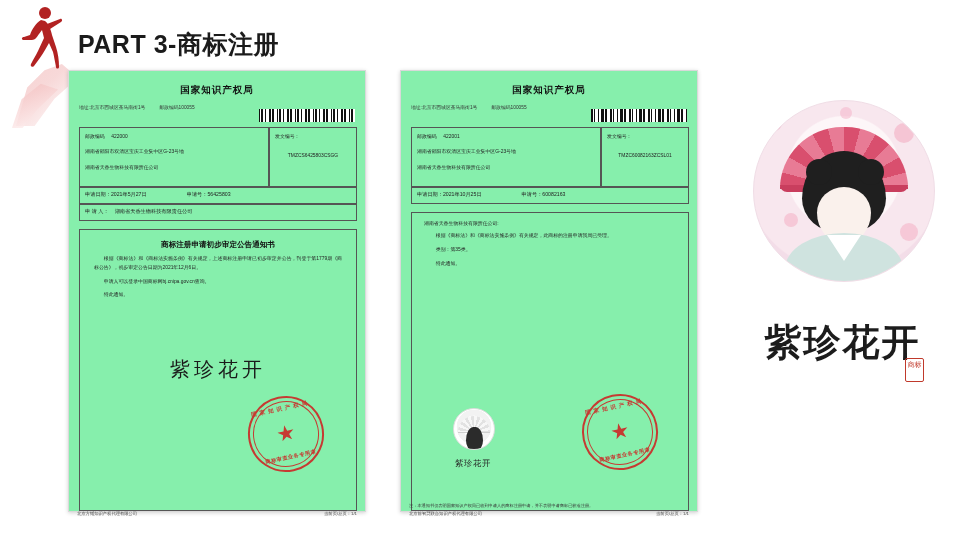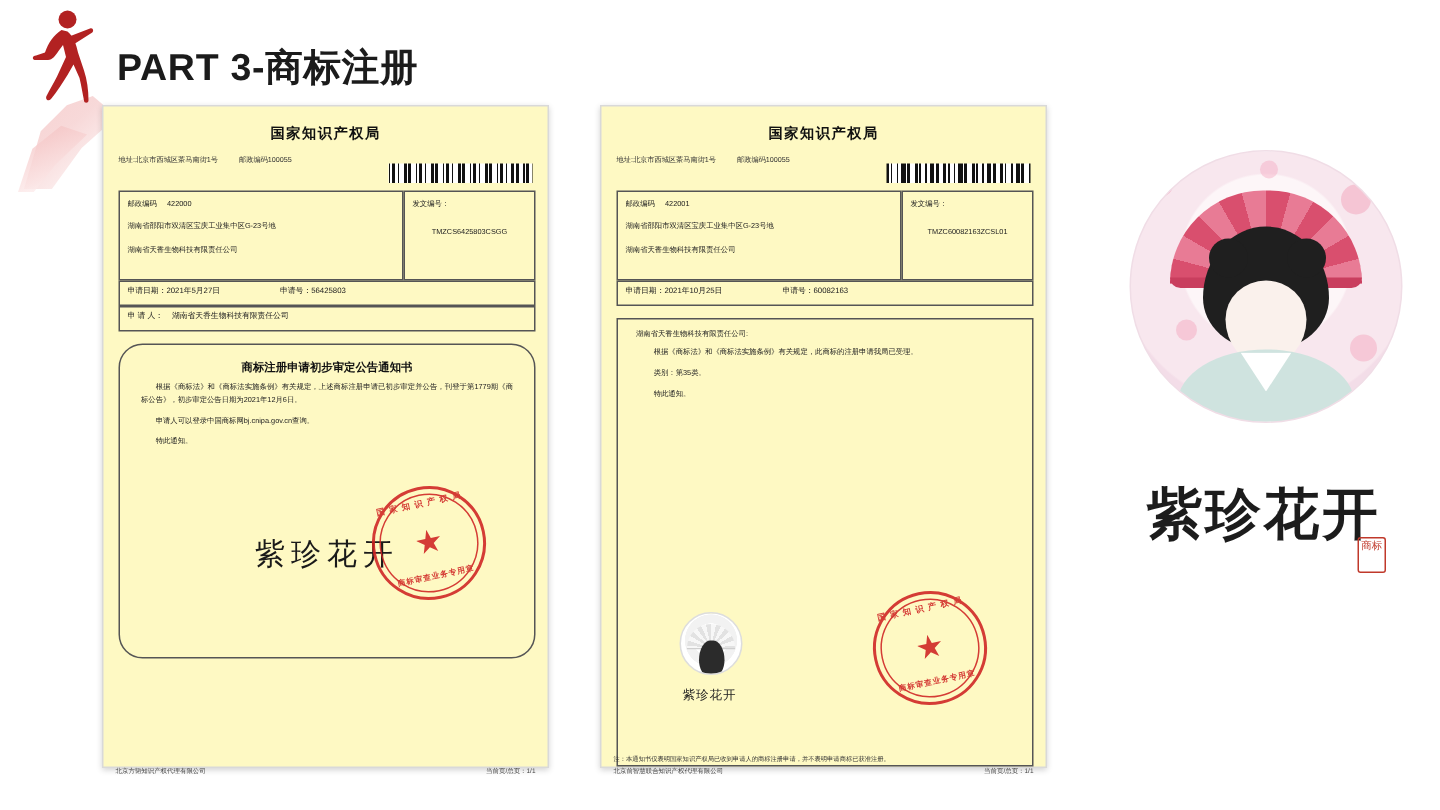--- a/index.html
+++ b/index.html
@@ -37,21 +37,21 @@
     letter-spacing:.5px;white-space:nowrap;
   }
   .part-title .num{color:#1b1b1b;}
   .title-underline{
     position:absolute;left:78px;top:62px;width:210px;height:3px;
     background:#b22222;opacity:.0;
   }
 
   
   .sheet{
-    position:absolute;background:#fef9c3;
+    position:absolute;background:#86efac;
     border:1px solid #d9d9d9;
     box-shadow:0 1px 4px rgba(0,0,0,.18);
     box-sizing:border-box;
     font-size:5.2px;color:#222;
     line-height:1.5;
   }
   #sheet-left{left:68px;top:70px;width:298px;height:442px;}
   #sheet-right{left:400px;top:70px;width:298px;height:442px;}
 
   .sheet .inner{position:relative;width:100%;height:100%;}
@@ -265,21 +265,21 @@
         <span>56425803</span>
       </div>
     </div>
     <div class="box" style="left:10px;top:121px;width:278px;height:17px;">
       <div class="cellpad" style="display:flex;">
         <span>申 请 人：</span>
         <span style="margin-left:6px;">湖南省天香生物科技有限责任公司</span>
       </div>
     </div>
 
-    <div class="box" style="left:10px;top:146px;width:278px;height:210px;border-radius:16px;">
+    <div class="box" style="left:10px;top:146px;width:278px;height:282px;">
       <div class="doc-heading">商标注册申请初步审定公告通知书</div>
       <div class="para">根据《商标法》和《商标法实施条例》有关规定，上述商标注册申请已初步审定并公告，刊登于第1779期《商标公告》，初步审定公告日期为2021年12月6日。</div>
       <div class="para">申请人可以登录中国商标网bj.cnipa.gov.cn查询。</div>
       <div class="para">特此通知。</div>
 
       <div class="brandword" style="top:124px;">紫珍花开</div>
 
       <div class="seal" style="right:32px;bottom:38px;">
         <div class="ring"></div>
         <div class="arc">国家知识产权局</div>

